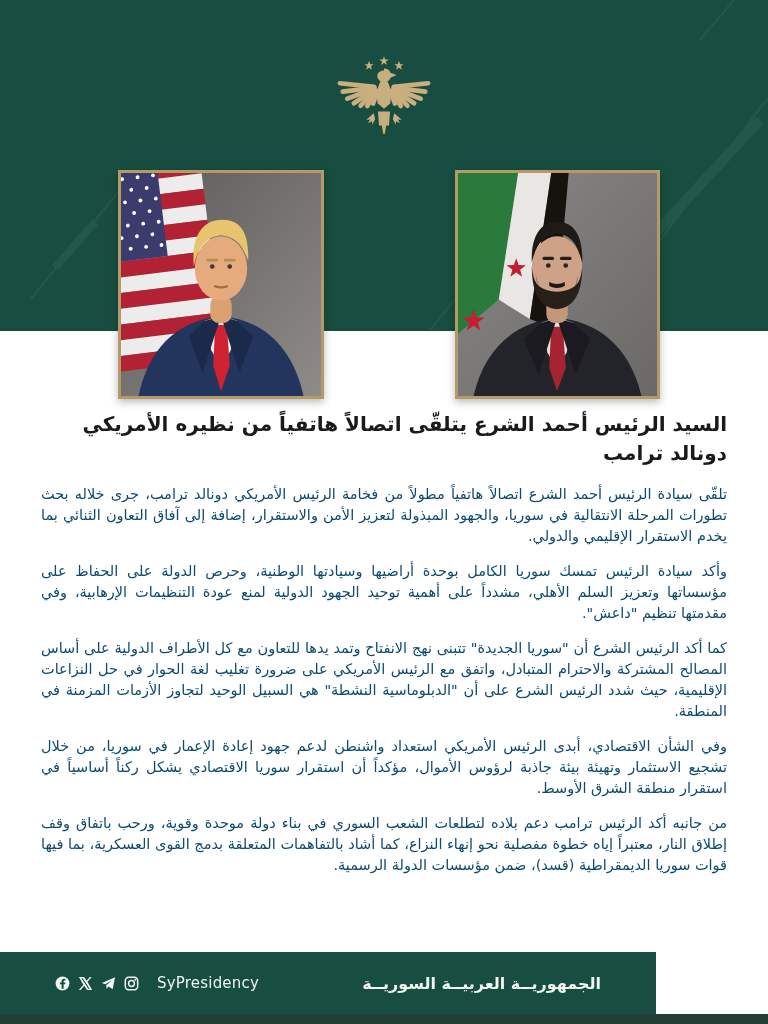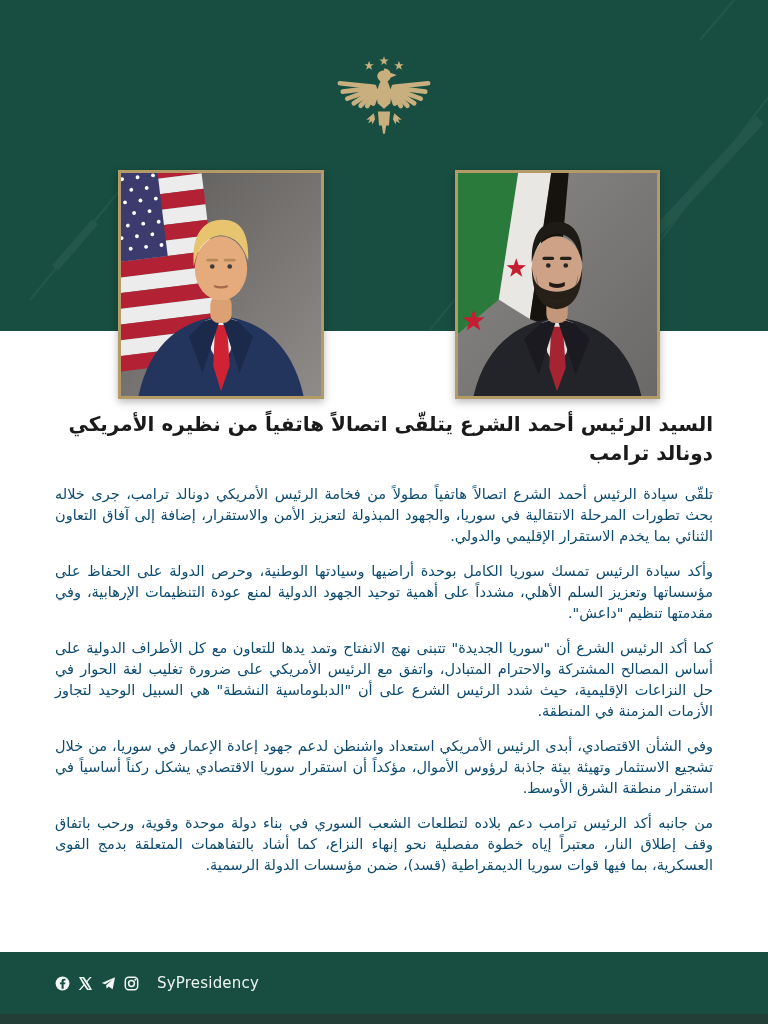--- a/index.html
+++ b/index.html
@@ -11,27 +11,27 @@
   .emblem{position:absolute;top:54px;left:50%;transform:translateX(-50%);width:112px;height:100px;}
   .emblem svg{width:100%;height:100%;display:block;}
   
   .photo-frame{position:absolute;top:170px;width:206px;height:229px;box-sizing:border-box;
                border:3px solid #b39a66;background:#6f6d6b;box-shadow:0 3px 8px rgba(0,0,0,.28);}
   .photo-frame svg{display:block;width:100%;height:100%;}
   .photo-left{left:118px;}
   .photo-right{left:455px;width:205px;}
   
   .article{position:absolute;top:404px;left:0;width:768px;box-sizing:border-box;
-           padding:0 55px;direction:rtl;}
+           padding:0 41px;direction:rtl;}
   .headline{margin:6px 0 16px;font-size:20px;line-height:1.45;font-weight:bold;
             color:#1a1a1a;text-align:right;}
   .article p{margin:0 0 14px;font-size:14.5px;line-height:21px;color:#0c4a6e;
              text-align:justify;text-align-last:right;}
   
-  .footer-band{position:absolute;top:952px;left:0;width:768px;height:62px;background:#184e41;
+  .footer-band{position:absolute;top:952px;left:0;width:656px;height:62px;background:#184e41;
                display:flex;align-items:center;justify-content:space-between;
                box-sizing:border-box;padding:0 55px;gap:22px;}
   .footer-left{display:flex;align-items:center;gap:8px;}
   .social-icon{width:15px;height:15px;display:inline-flex;}
   .social-icon svg{width:100%;height:100%;display:block;}
   .handle{color:#eef4f1;font-size:15px;margin-left:10px;letter-spacing:.2px;}
   .footer-right{direction:rtl;text-align:right;color:#f1f6f3;}
   .country{font-size:16px;font-weight:bold;letter-spacing:.3px;}
   .date{font-size:12.5px;margin-top:4px;color:#dfe9e5;}
   .bottom-strip{position:absolute;top:1014px;left:0;width:768px;height:10px;background:#233e37;}
@@ -262,17 +262,18 @@
       <span class="social-icon">
         <svg viewBox="0 0 16 16" fill="none" stroke="#f2f6f4">
           <rect x="1.4" y="1.4" width="13.2" height="13.2" rx="3.6" stroke-width="1.6"></rect>
           <circle cx="8" cy="8" r="3.1" stroke-width="1.6"></circle>
           <circle cx="12.1" cy="3.9" r="1.1" fill="#f2f6f4" stroke="none"></circle>
         </svg>
       </span>
       <span class="handle">SyPresidency</span>
     </div>
     <div class="footer-right">
+      <div class="country">الجمهوريــة العربيــة السوريــة</div>
     </div>
   </div>
 
   <div class="bottom-strip"></div>
 </div>
 
 </body></html>

